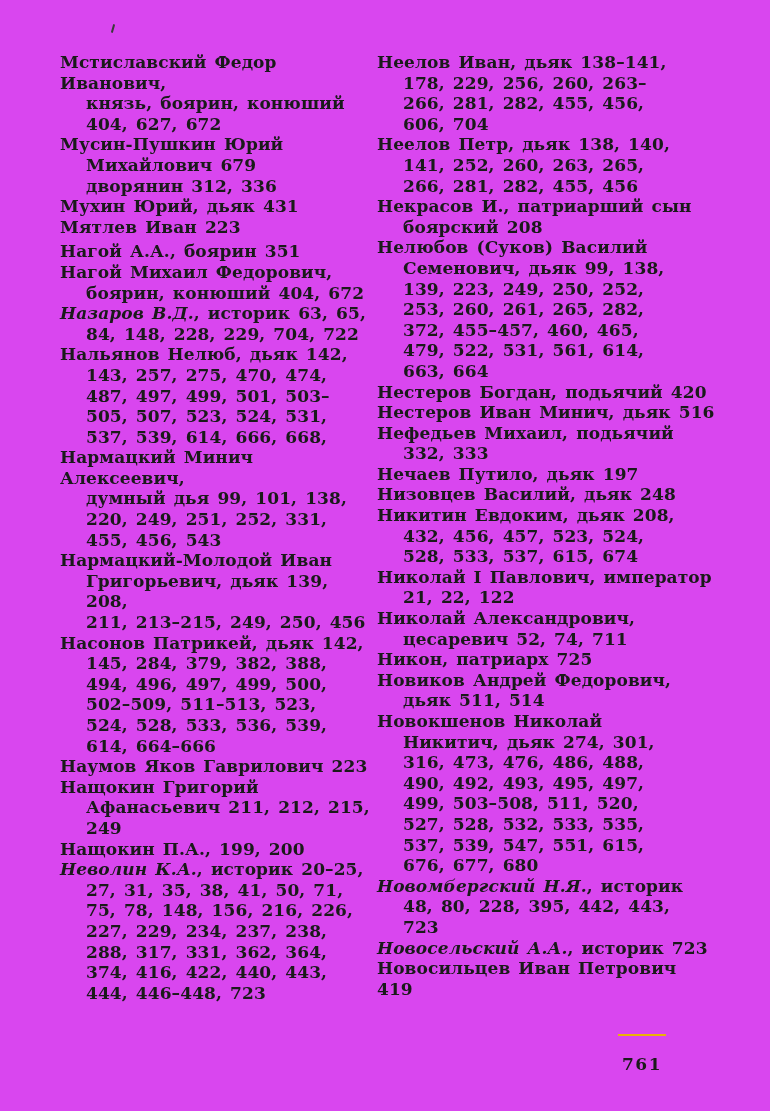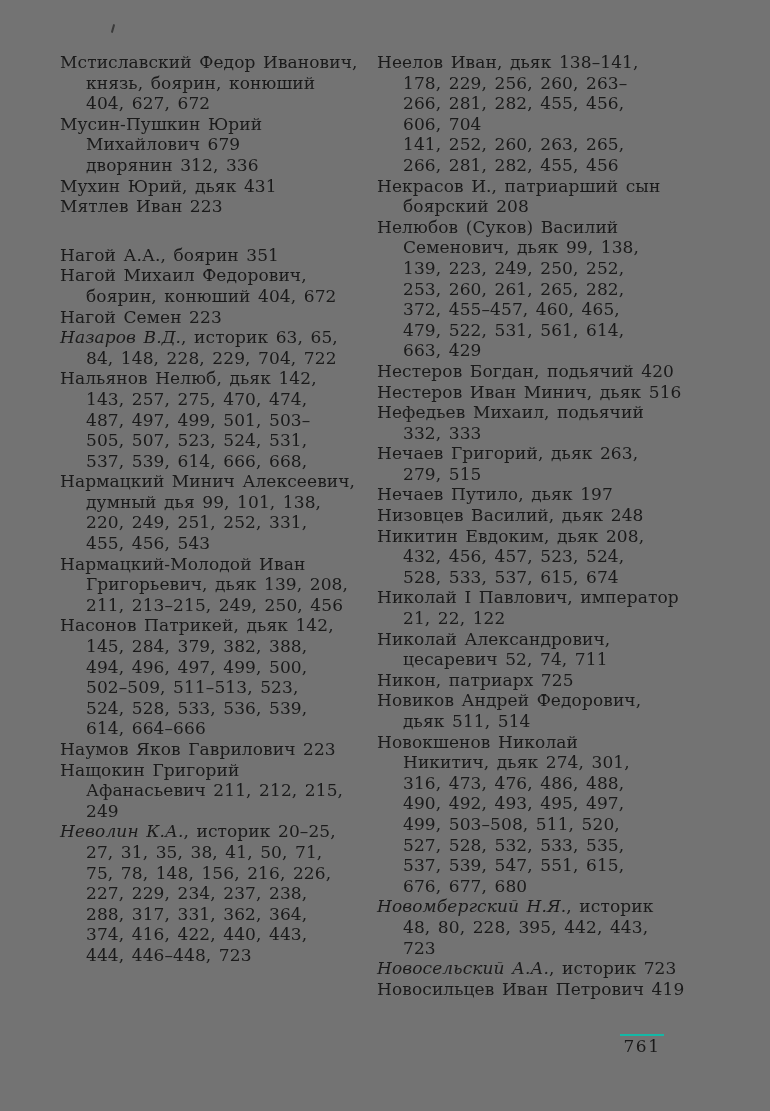--- a/index.html
+++ b/index.html
@@ -11,34 +11,35 @@
     height: 1111px;
     background: #ffffff;
     position: relative;
     overflow: hidden;
     font-family: "DejaVu Serif", "Liberation Serif", serif;
     color: #1a1a1a;
   }
   .page {
     position: absolute;
     inset: 0;
-    background: #737373;
+    background: #d946ef;
+    font-weight: bold;
   }
   .col {
     position: absolute;
     top: 52px;
     font-size: 17px;
     line-height: 20.6px;
     letter-spacing: 0.1px;
     word-spacing: 2px;
   }
   .col-left  { left: 60px;  width: 314px; }
   .col-right { left: 377px; width: 339px; }
   .entry { margin: 0; }
-  .entry.gap { margin-top: 28px; }
+  .entry.gap { margin-top: 4px; }
   .line { text-align: left; white-space: normal; }
   .line.cont { padding-left: 26px; }
   i { font-style: italic; }
   .artifact {
     position: absolute;
     left: 112px;
     top: 24px;
     width: 2px;
     height: 9px;
     background: #3a3a3a;
@@ -48,22 +49,22 @@
   .footer {
     position: absolute;
     left: 616px;
     top: 1034px;
     width: 52px;
     text-align: center;
     font-size: 17px;
   }
   .pagenum {
     display: inline-block;
-    border-top: 2px solid #14b8a6;
-    padding: 0 4px 0 4px;
+    border-top: 2px solid #eab308;
+    padding: 18px 4px 0 4px;
     letter-spacing: 1.5px;
   }
 </style>
 </head>
 <body>
 
 <div class="page">
   <div class="artifact"></div>
 
   <div class="col col-left" id="col-left">
@@ -84,23 +85,20 @@
       </div>
       <div class="entry">
         <div class="line">Мятлев Иван 223</div>
       </div>
       <div class="entry gap">
         <div class="line">Нагой А.А., боярин 351</div>
       </div>
       <div class="entry">
         <div class="line">Нагой Михаил Федорович,</div>
         <div class="line cont">боярин, конюший 404, 672</div>
-      </div>
-      <div class="entry">
-        <div class="line">Нагой Семен 223</div>
       </div>
       <div class="entry">
         <div class="line"><i>Назаров В.Д.</i>, историк 63, 65,</div>
         <div class="line cont">84, 148, 228, 229, 704, 722</div>
       </div>
       <div class="entry">
         <div class="line">Нальянов Нелюб, дьяк 142,</div>
         <div class="line cont">143, 257, 275, 470, 474,</div>
         <div class="line cont">487, 497, 499, 501, 503–</div>
         <div class="line cont">505, 507, 523, 524, 531,</div>
@@ -125,68 +123,68 @@
         <div class="line cont">524, 528, 533, 536, 539,</div>
         <div class="line cont">614, 664–666</div>
       </div>
       <div class="entry">
         <div class="line">Наумов Яков Гаврилович 223</div>
       </div>
       <div class="entry">
         <div class="line">Нащокин Григорий</div>
         <div class="line cont">Афанасьевич 211, 212, 215,</div>
         <div class="line cont">249</div>
+      </div>
+      <div class="entry">
+        <div class="line">Нащокин П.А., 199, 200</div>
       </div>
       <div class="entry">
         <div class="line"><i>Неволин К.А.</i>, историк 20–25,</div>
         <div class="line cont">27, 31, 35, 38, 41, 50, 71,</div>
         <div class="line cont">75, 78, 148, 156, 216, 226,</div>
         <div class="line cont">227, 229, 234, 237, 238,</div>
         <div class="line cont">288, 317, 331, 362, 364,</div>
         <div class="line cont">374, 416, 422, 440, 443,</div>
         <div class="line cont">444, 446–448, 723</div>
       </div>
     </div>
   <div class="col col-right" id="col-right">
       <div class="entry">
         <div class="line">Неелов Иван, дьяк 138–141,</div>
         <div class="line cont">178, 229, 256, 260, 263–</div>
         <div class="line cont">266, 281, 282, 455, 456,</div>
         <div class="line cont">606, 704</div>
       </div>
       <div class="entry">
+        <div class="line">Неелов Петр, дьяк 138, 140,</div>
         <div class="line cont">141, 252, 260, 263, 265,</div>
         <div class="line cont">266, 281, 282, 455, 456</div>
       </div>
       <div class="entry">
         <div class="line">Некрасов И., патриарший сын</div>
         <div class="line cont">боярский 208</div>
       </div>
       <div class="entry">
         <div class="line">Нелюбов (Суков) Василий</div>
         <div class="line cont">Семенович, дьяк 99, 138,</div>
         <div class="line cont">139, 223, 249, 250, 252,</div>
         <div class="line cont">253, 260, 261, 265, 282,</div>
         <div class="line cont">372, 455–457, 460, 465,</div>
         <div class="line cont">479, 522, 531, 561, 614,</div>
-        <div class="line cont">663, 429</div>
+        <div class="line cont">663, 664</div>
       </div>
       <div class="entry">
         <div class="line">Нестеров Богдан, подьячий 420</div>
       </div>
       <div class="entry">
         <div class="line">Нестеров Иван Минич, дьяк 516</div>
       </div>
       <div class="entry">
         <div class="line">Нефедьев Михаил, подьячий</div>
         <div class="line cont">332, 333</div>
-      </div>
-      <div class="entry">
-        <div class="line">Нечаев Григорий, дьяк 263,</div>
-        <div class="line cont">279, 515</div>
       </div>
       <div class="entry">
         <div class="line">Нечаев Путило, дьяк 197</div>
       </div>
       <div class="entry">
         <div class="line">Низовцев Василий, дьяк 248</div>
       </div>
       <div class="entry">
         <div class="line">Никитин Евдоким, дьяк 208,</div>
         <div class="line cont">432, 456, 457, 523, 524,</div>

